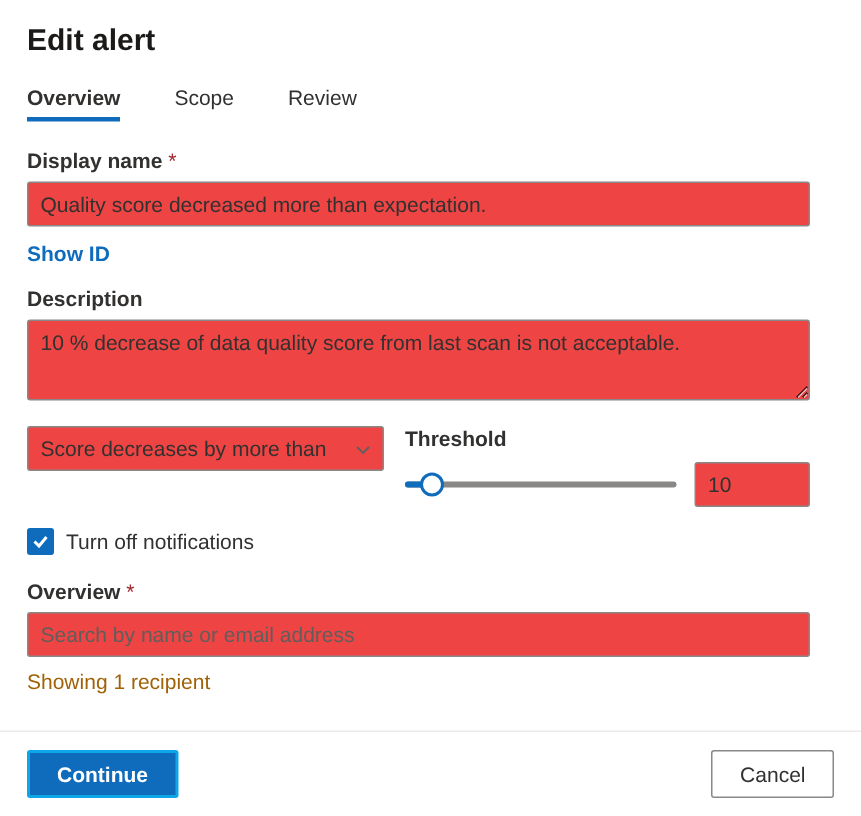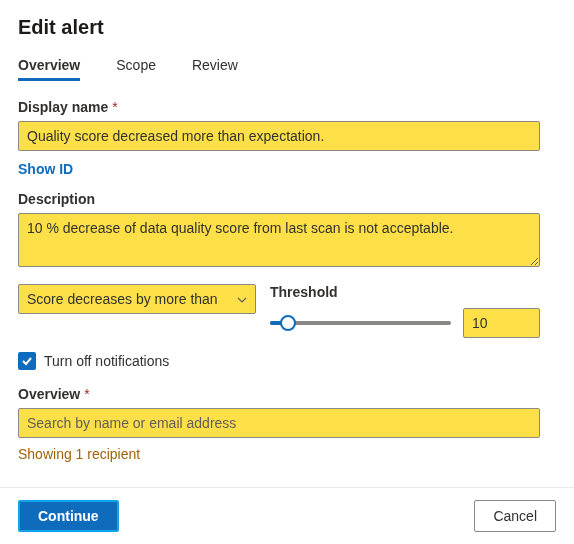--- a/index.html
+++ b/index.html
@@ -55,21 +55,21 @@
     font-weight: 400;
   }
   .text-input, .textarea, .select, .num-input, .search-input {
     width: 100%;
     border: 1px solid #8a8886;
     border-radius: 2px;
     padding: 6px 8px;
     font-family: inherit;
     font-size: 14px;
     color: #323130;
-    background: #fde047;
+    background: #ef4444;
   }
   .textarea {
     resize: both;
     height: 54px;
     overflow: auto;
   }
   .link {
     color: #0f6cbd;
     font-size: 14px;
     margin-top: 10px;

